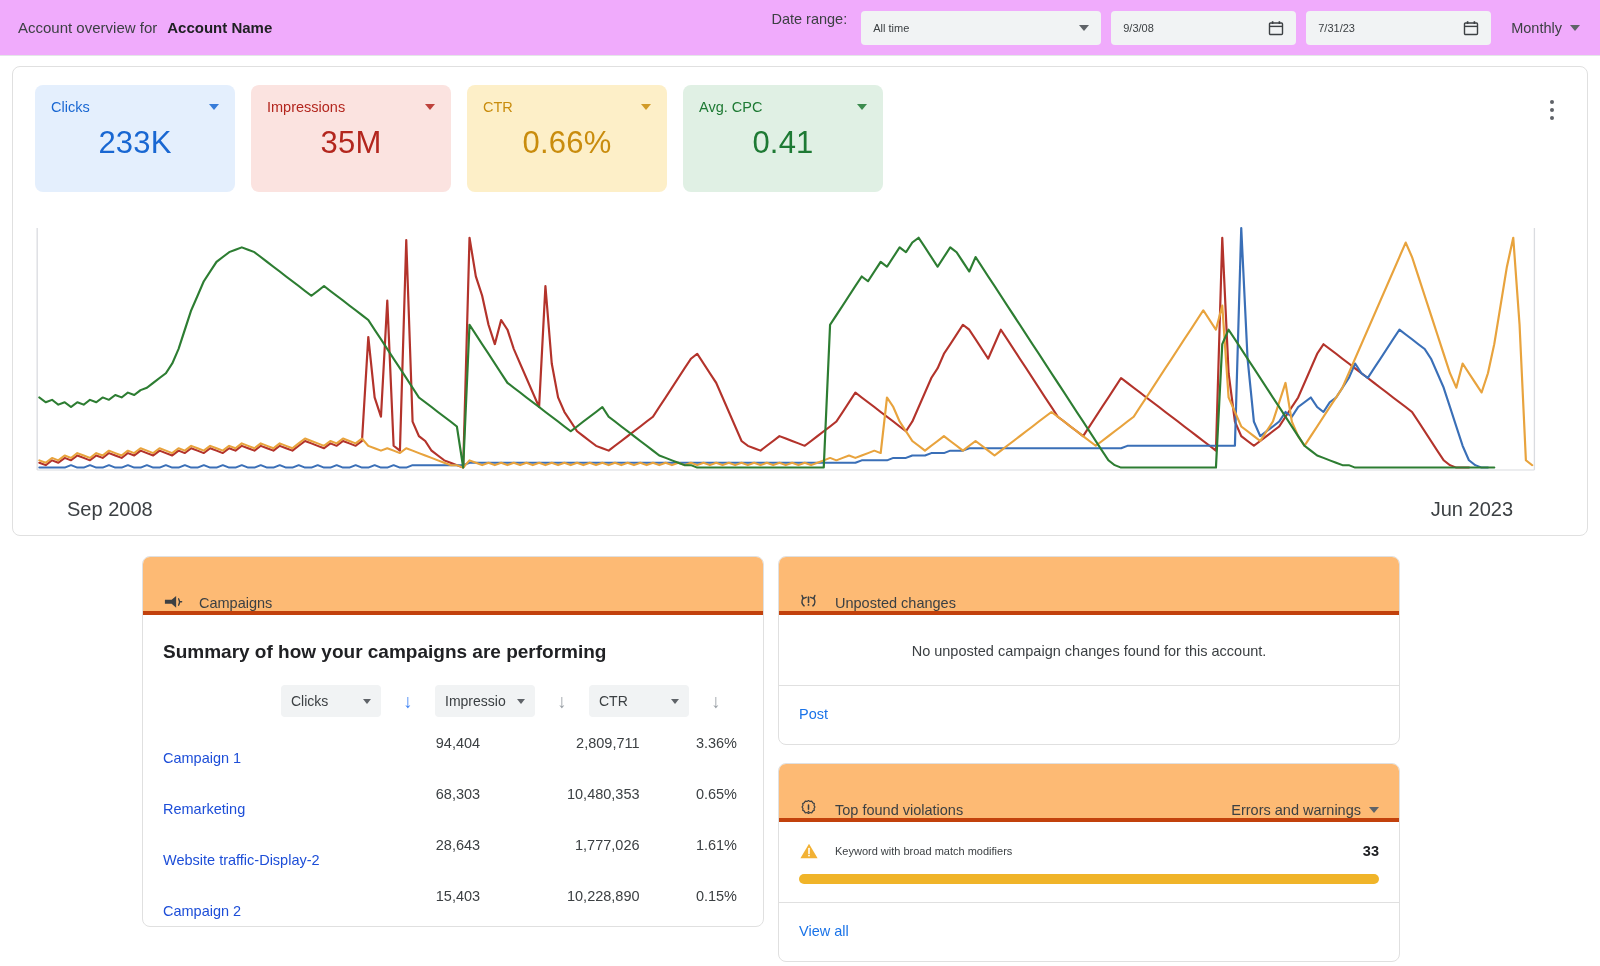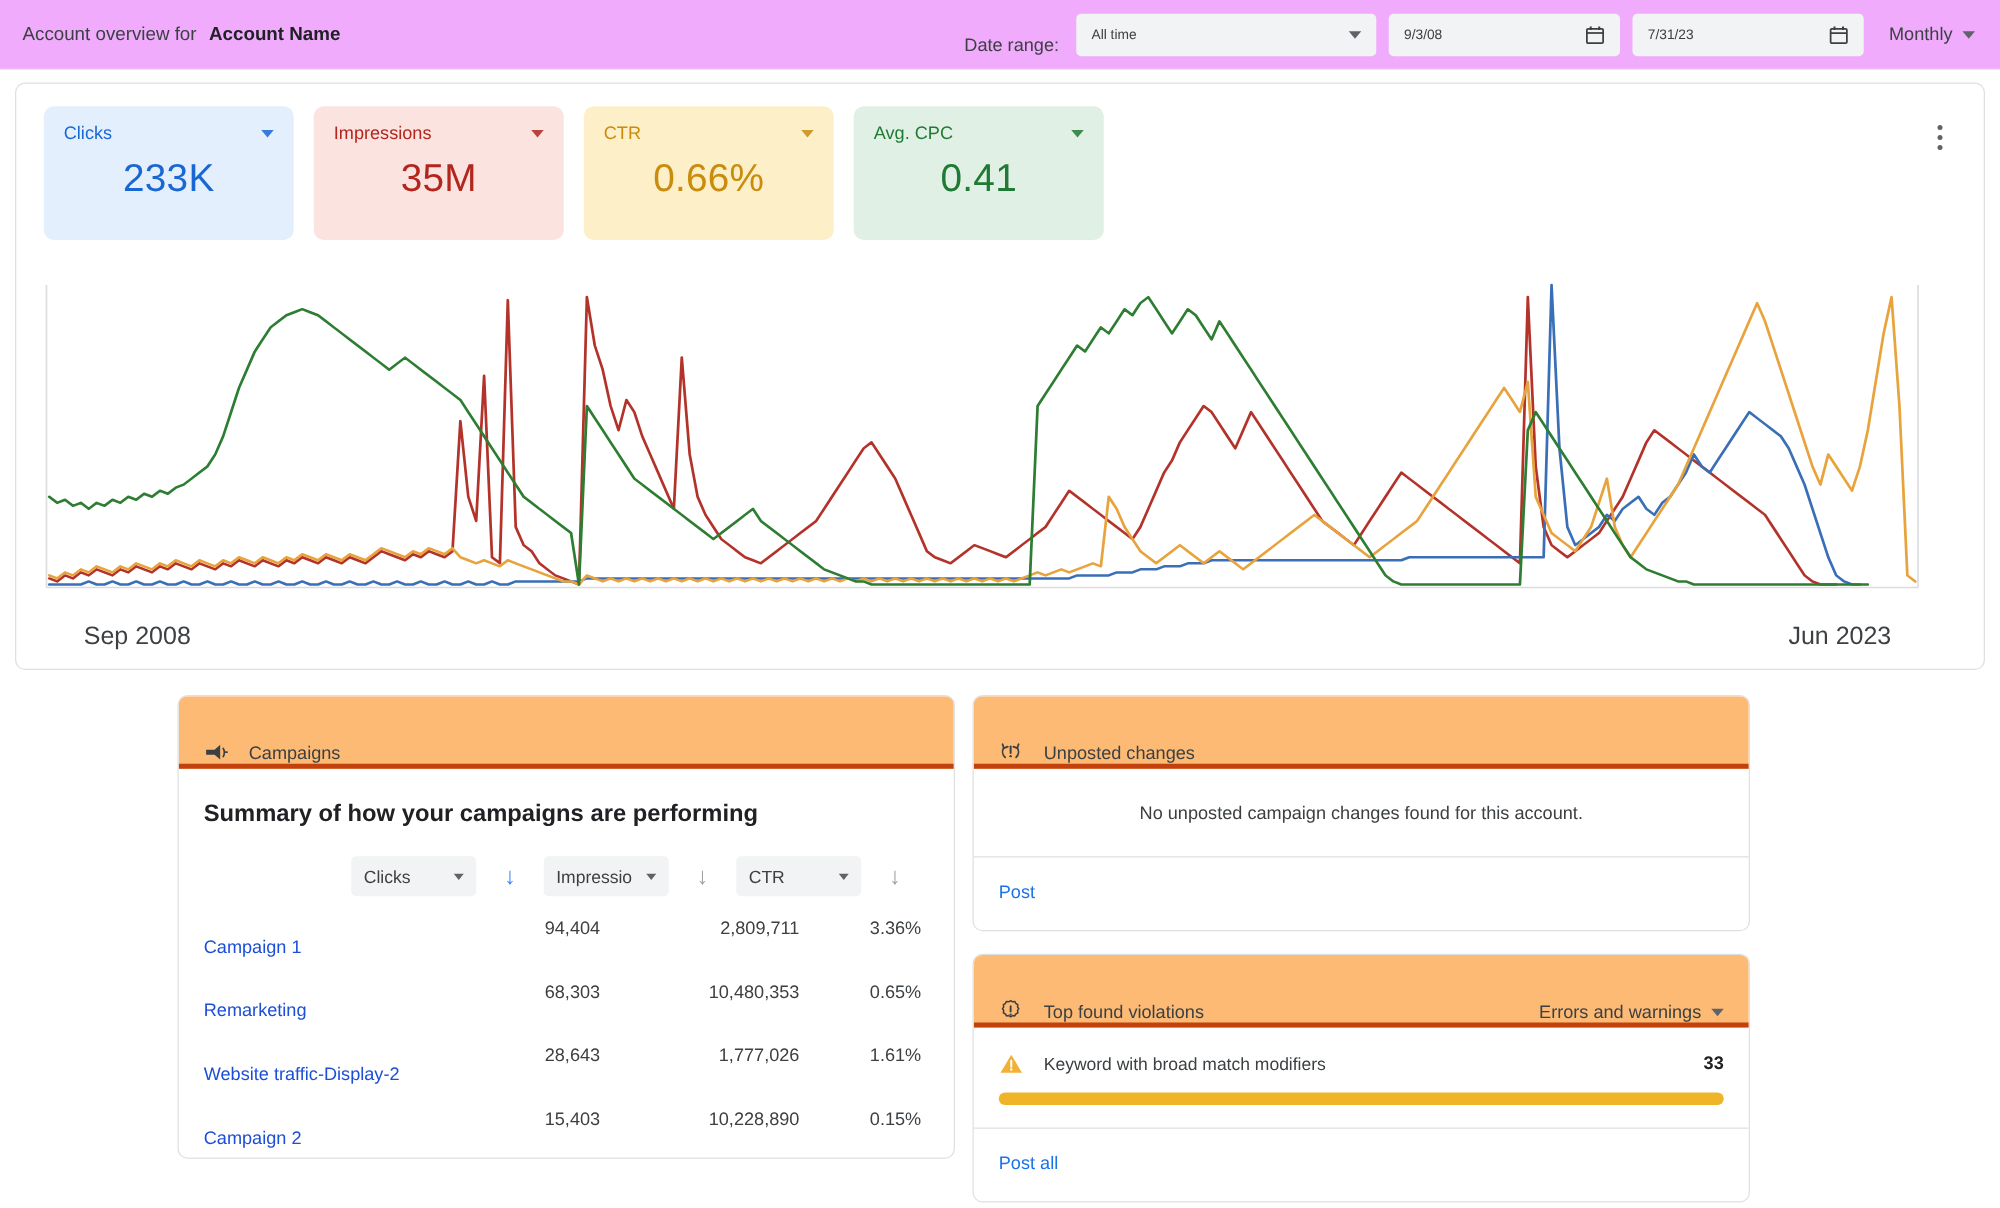--- a/index.html
+++ b/index.html
@@ -14,21 +14,21 @@
   
   .topbar {
     height: 56px;
     display: flex; align-items: center;
     padding: 0 14px 0 18px;
     border-bottom: 1px solid #e4e6e8;
     background: #f0abfc;
   }
   .overview-label { font-size: 15px; color: #3c4043; }
   .account-name { font-size: 15px; font-weight: bold; color: #202124; margin-left: 10px; }
-  .topbar-right { margin-left: auto; display: flex; align-items: flex-end; gap: 10px; }
+  .topbar-right { margin-left: auto; display: flex; align-items: flex-start; gap: 10px; }
   .daterange-label { font-size: 14.5px; color: #3c4043; margin-right: 4px; }
 
   .select-box {
     background: #f1f3f4;
     border: none; border-radius: 4px;
     height: 34px;
     display: flex; align-items: center;
     padding: 0 12px;
     font-size: 11px; color: #3c4043;
     cursor: pointer;
@@ -167,21 +167,21 @@
   .panel-action {
     padding: 20px 20px 22px 20px;
     font-size: 14.5px; color: #1a73e8; cursor: pointer;
   }
 
   .violation-row {
     padding: 20px 20px 0 20px;
     display: flex; align-items: center;
   }
   .violation-row .warn-icon { width: 22px; margin-right: 14px; display: flex; }
-  .violation-row .v-text { flex: 1; font-size: 14px; color: #3c4043; }
+  .violation-row .v-text { flex: 1; font-size: 11px; color: #3c4043; }
   .violation-row .v-count { font-size: 14.5px; font-weight: bold; color: #202124; }
   .bar-track { margin: 14px 20px 0 20px; height: 10px; }
   .bar-fill { height: 10px; border-radius: 5px; background: #f0b429; }
   .violation-sep { border-bottom: 1px solid #e0e0e0; margin-top: 18px; }
 </style>
 </head>
 <body>
 
 <div class="topbar">
   <span class="overview-label">Account overview for</span>
@@ -397,17 +397,17 @@
             <circle cx="10" cy="13.6" r="0.95" fill="#ffffff"></circle>
           </svg>
         </span>
         <span class="v-text">Keyword with broad match modifiers</span>
         <span class="v-count">33</span>
       </div>
       <div class="bar-track">
         <div class="bar-fill" id="vbar" style="width: 100%;"></div>
       </div>
       <div class="violation-sep"></div>
-      <div class="panel-action">Post all</div>
+      <div class="panel-action">View all</div>
     </div>
 
   </div>
 </div>
 
 </body></html>

